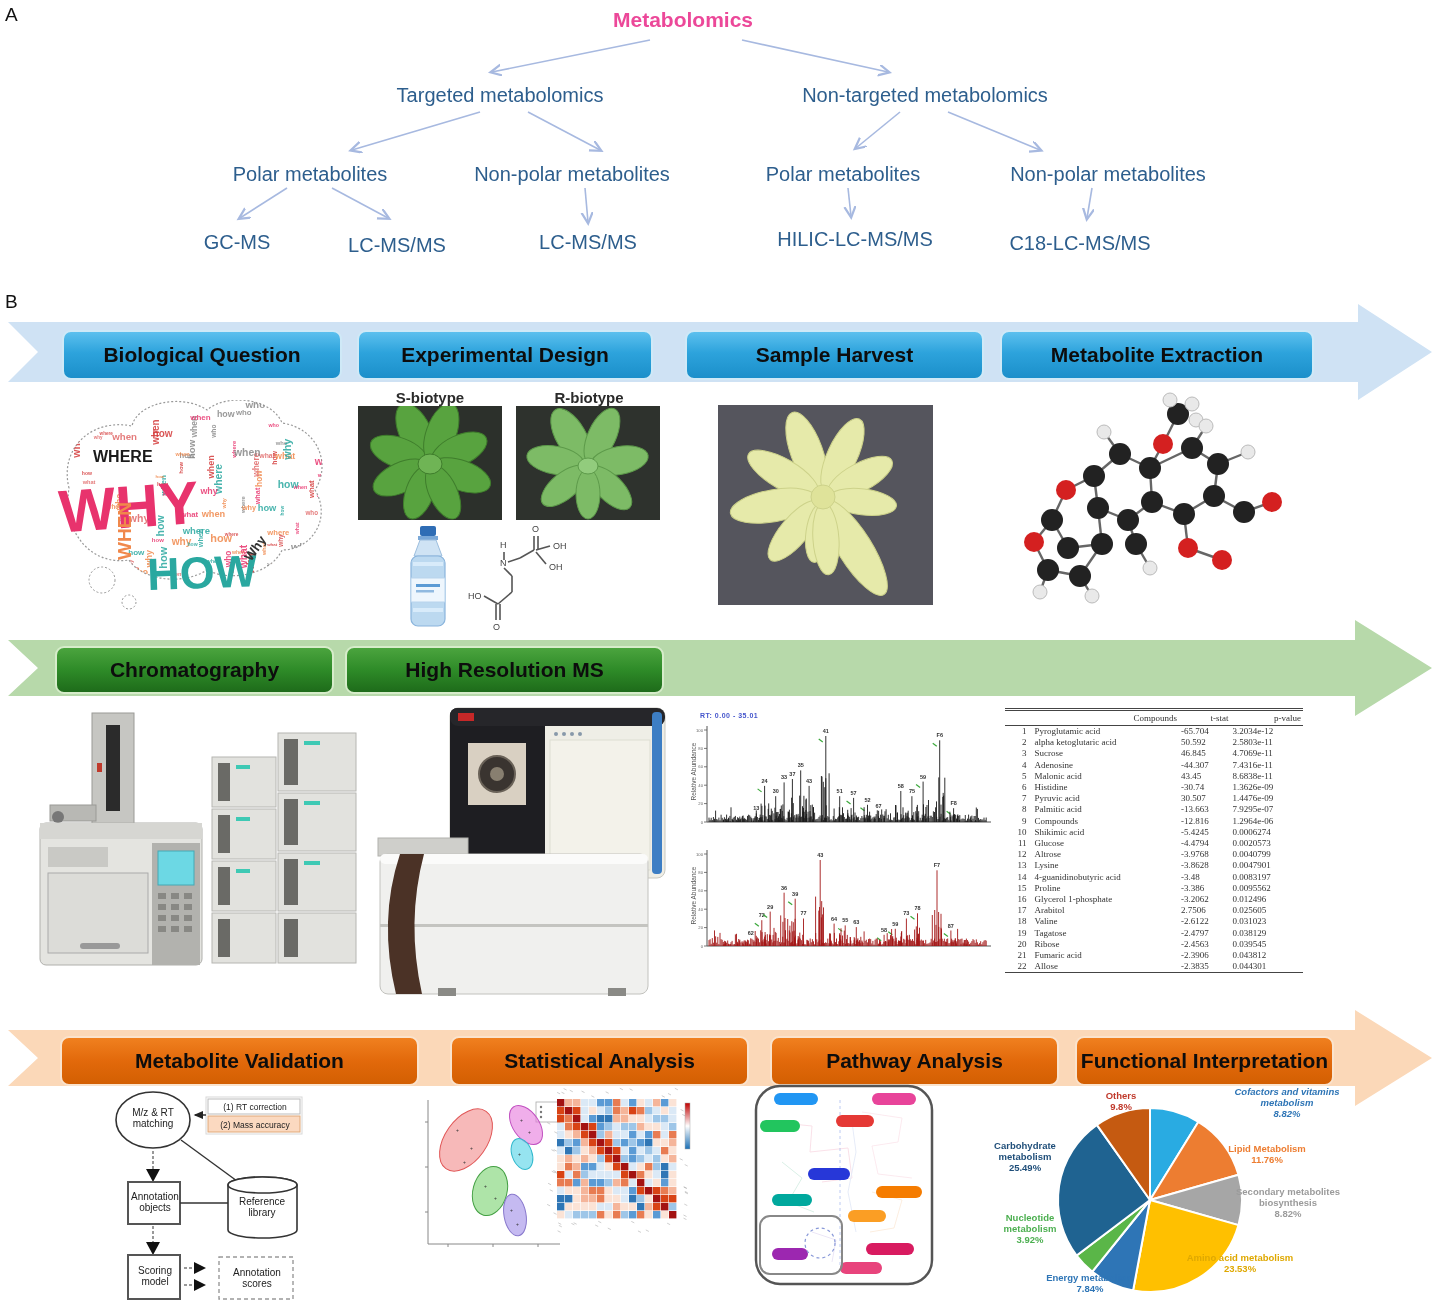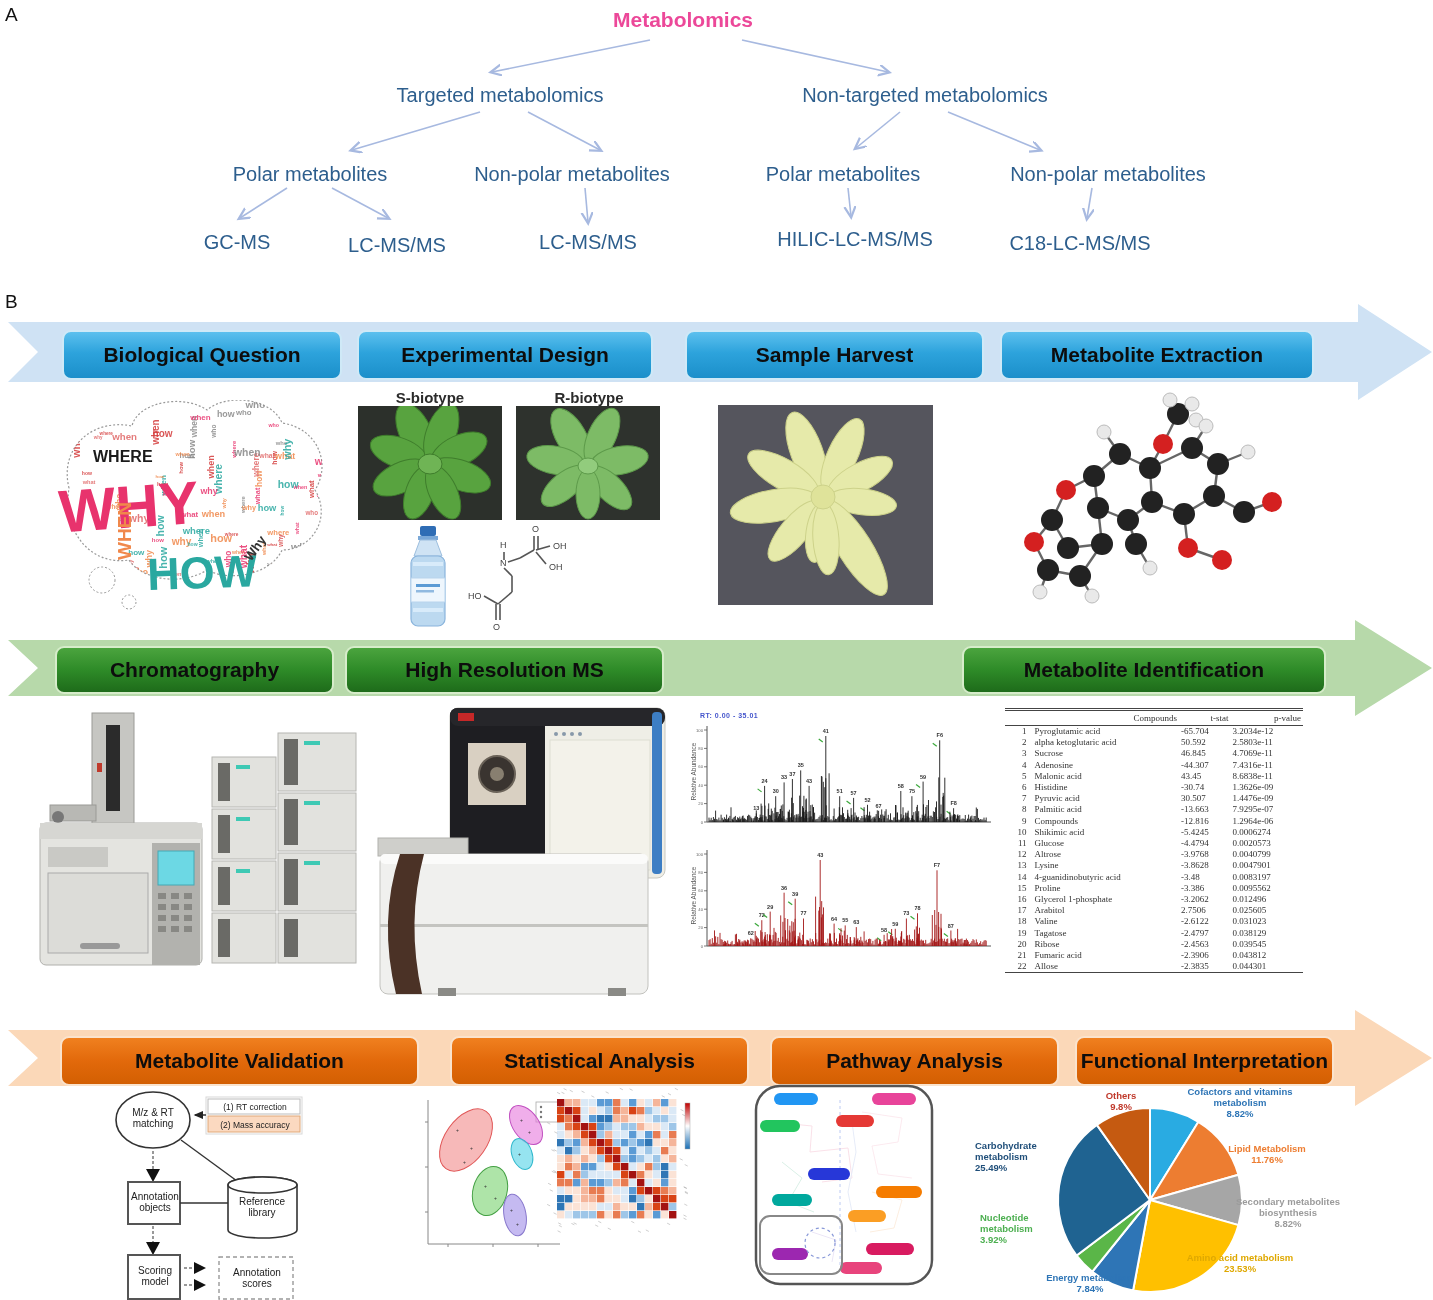--- a/index.html
+++ b/index.html
@@ -11,21 +11,21 @@
   .troot{font-weight:bold;color:#ec4899;font-size:21px}
   .step{position:absolute;display:flex;align-items:center;justify-content:center;
         font-weight:bold;font-size:21px;color:#0d0d0d;border-radius:9px;white-space:nowrap}
   .step.blue{background:linear-gradient(180deg,#5cc0ee 0%,#2da3dc 45%,#1b8fca 100%);border:2px solid #cfe9f7}
   .step.green{background:linear-gradient(180deg,#4ba43e 0%,#2e8b28 50%,#1e6b1a 100%);border:2px solid #d6ecca}
   .step.orange{background:linear-gradient(180deg,#f0801f 0%,#e2690b 50%,#d35f02 100%);border:2px solid #fae3cd}
   .biolab{position:absolute;transform:translateX(-50%);font-weight:bold;font-size:15px;color:#2b2b2b}
   .flowtxt{position:absolute;font-size:10px;line-height:11px;text-align:center;color:#222}
   .flowtxt.sm{font-size:8.5px;line-height:10px}
   .pielab{position:absolute;font-size:9.5px;line-height:11px;font-weight:bold;text-align:center}
-  .pielab.right{text-align:left}
+  .pielab.right{text-align:center}
   .pielab .pct{display:block}
   .chrom-head{position:absolute;font-size:7px;color:#4455cc;font-weight:bold;letter-spacing:.5px}
   .vlab{position:absolute;width:90px;text-align:center;font-size:6.5px;color:#555;transform:rotate(-90deg)}
   #cmpTable{width:100%;border-collapse:collapse;font-family:"Liberation Serif",serif;font-size:9px;color:#333}
   #cmpTable th{border-top:3px double #444;border-bottom:1px solid #444;text-align:right;
                font-weight:normal;padding:2px 2px;white-space:nowrap}
   #cmpTable td{padding:0 2px;line-height:11.2px;white-space:nowrap}
   #cmpTable tr:last-child td{border-bottom:1px solid #444}
   #cmpTable td:first-child{text-align:right;padding-right:6px}
 </style>
@@ -355,21 +355,20 @@
       <circle cx="136" cy="152" r="11" fill="#222"></circle>
         <circle cx="150" cy="176" r="7" fill="#e9e9e9" stroke="#bbb"></circle>
     </g>
   </svg>
 
   <svg class="abs" style="left:0;top:618px" width="1433" height="110">
     <polygon points="8,22 1355,22 1355,2 1432,50 1355,98 1355,78 8,78 38,50" fill="#b7d9aa"></polygon>
   </svg>
   <div class="step green" style="left:55px;top:646px;width:275px;height:44px">Chromatography</div>
   <div class="step green" style="left:345px;top:646px;width:315px;height:44px">High Resolution MS</div>
-  <div class="step green" style="left:962px;top:646px;width:360px;height:44px">Metabolite Identification</div>
 
   <svg class="abs" style="left:22px;top:705px" width="340" height="275">
     <g>
       <rect x="70" y="8" width="42" height="112" fill="#c6c6c2" stroke="#9a9a96"></rect>
       <rect x="84" y="20" width="14" height="86" fill="#2b2b2b"></rect>
       <rect x="75" y="58" width="5" height="9" fill="#c0392b"></rect>
       <rect x="28" y="100" width="46" height="16" fill="#b8b8b4" stroke="#9a9a96"></rect>
       <circle cx="36" cy="112" r="6" fill="#777"></circle>
       <rect x="18" y="118" width="162" height="142" rx="6" fill="#e4e4e0" stroke="#b0b0ac"></rect>
       <rect x="18" y="118" width="162" height="16" fill="#d6d6d2"></rect>
@@ -1084,25 +1083,25 @@
       <path d="M110,105 L158.4,26.8 A92,92 0 0 1 198.5,79.8 Z" fill="#ed7d31" stroke="#fff" stroke-width="2"></path>
       <path d="M110,105 L198.5,79.8 A92,92 0 0 1 198.5,130.1 Z" fill="#a6a6a6" stroke="#fff" stroke-width="2"></path>
       <path d="M110,105 L198.5,130.1 A92,92 0 0 1 93.1,195.4 Z" fill="#ffc000" stroke="#fff" stroke-width="2"></path>
       <path d="M110,105 L93.1,195.4 A92,92 0 0 1 52.3,176.7 Z" fill="#2e75b6" stroke="#fff" stroke-width="2"></path>
       <path d="M110,105 L52.3,176.7 A92,92 0 0 1 36.6,160.5 Z" fill="#5ab648" stroke="#fff" stroke-width="2"></path>
       <path d="M110,105 L36.6,160.5 A92,92 0 0 1 56.9,29.9 Z" fill="#1f6391" stroke="#fff" stroke-width="2"></path>
       <path d="M110,105 L56.9,29.9 A92,92 0 0 1 110.0,13.0 Z" fill="#c55a11" stroke="#fff" stroke-width="2"></path>
     </svg>
   <div class="pielab" style="left: 1085px; top: 1090px; width: 72px; color: rgb(192, 57, 43);">
     <span>Others</span><span class="pct">9.8%</span></div>
-  <div class="pielab" style="left: 1180px; top: 1086px; width: 120px; color: rgb(46, 117, 182);">
+  <div class="pielab" style="left: 1227px; top: 1086px; width: 120px; color: rgb(46, 117, 182); font-style: italic;">
     <span>Cofactors and vitamins metabolism</span><span class="pct">8.82%</span></div>
   <div class="pielab" style="left: 1212px; top: 1143px; width: 110px; color: rgb(237, 125, 49);">
     <span>Lipid Metabolism</span><span class="pct">11.76%</span></div>
-  <div class="pielab" style="left: 1228px; top: 1186px; width: 120px; color: rgb(155, 155, 155); margin-top: 10px;">
+  <div class="pielab" style="left: 1228px; top: 1186px; width: 120px; color: rgb(155, 155, 155);">
     <span>Secondary metabolites biosynthesis</span><span class="pct">8.82%</span></div>
   <div class="pielab" style="left: 1175px; top: 1252px; width: 130px; color: rgb(223, 168, 0);">
     <span>Amino acid metabolism</span><span class="pct">23.53%</span></div>
   <div class="pielab" style="left: 1035px; top: 1272px; width: 110px; color: rgb(46, 117, 182);">
     <span>Energy metabolism</span><span class="pct">7.84%</span></div>
   <div class="pielab right" style="left: 980px; top: 1212px; width: 100px; color: rgb(76, 175, 80);">
     <span>Nucleotide metabolism</span><span class="pct">3.92%</span></div>
   <div class="pielab right" style="left: 975px; top: 1140px; width: 100px; color: rgb(31, 78, 121);">
     <span>Carbohydrate metabolism</span><span class="pct">25.49%</span></div>
 

